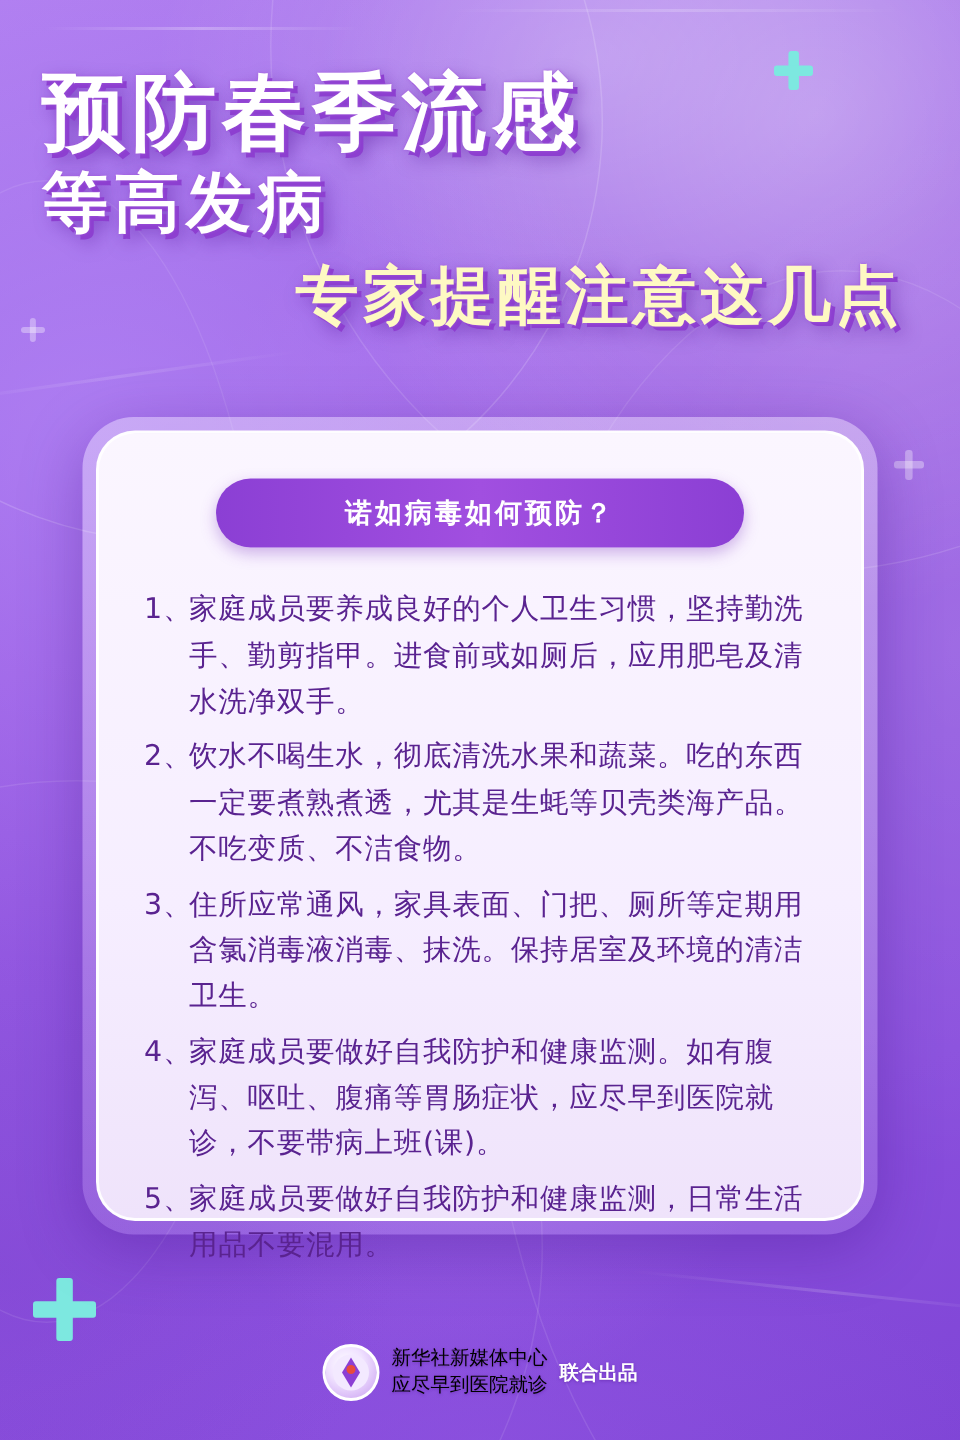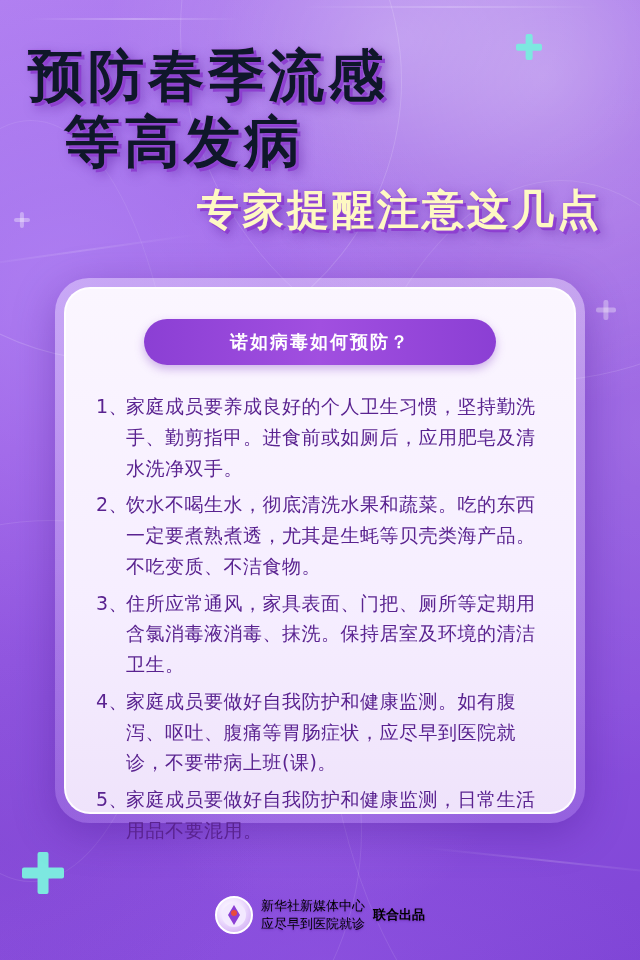--- a/index.html
+++ b/index.html
@@ -49,30 +49,30 @@
 
   
   .headline{
     position:absolute;left:0;right:0;top:46px;
     text-align:left;padding:0 28px;
     z-index:5;
   }
   .hl-line{
     font-family:"DejaVu Sans","Liberation Sans",sans-serif;
     font-weight:bold;
-    color:#0f172a;
+    color:#ffffff;
     letter-spacing:4px;
     line-height:1.08;
     text-shadow:
       0 0 2px #a45bdd,
       3px 3px 0 #8d3fd0,
       5px 5px 12px rgba(80,20,150,0.55);
   }
   .hl1{font-size:56px;}
-  .hl2{font-size:56px;margin-top:6px;margin-left:36px;}
+  .hl2{font-size:44px;margin-top:6px;}
   .hl3{
     font-size:42px;margin-top:14px;text-align:right;padding-right:10px;
     color:#fef9c3;letter-spacing:3px;
     text-shadow:0 0 2px #a45bdd,3px 3px 0 #8d3fd0,5px 5px 12px rgba(80,20,150,0.55);
   }
 
   
   .card-wrap{
     position:absolute;left:55px;top:278px;width:530px;height:545px;
     border-radius:34px;
@@ -121,21 +121,21 @@
   }
   .logo{
     width:34px;height:34px;border-radius:50%;
     background:radial-gradient(circle at 40% 35%,#ffffff 0%,#f0e2ff 40%,#c79bf0 100%);
     border:2px solid #ffffff;
     display:flex;align-items:center;justify-content:center;
     overflow:hidden;
   }
   .logo svg{display:block;}
   .f-text{color:#000000;font-size:13px;line-height:1.35;font-weight:normal;text-shadow:0 1px 2px rgba(90,30,160,0.6);}
-  .f-join{color:#000000;font-size:13px;font-weight:bold;text-shadow:0 1px 2px rgba(90,30,160,0.6);}
+  .f-join{color:#ffffff;font-size:13px;font-weight:bold;text-shadow:0 1px 2px rgba(90,30,160,0.6);}
 </style>
 </head>
 <body>
 
 <div class="bg"></div>
 <div class="bg-swirl"></div>
 <div class="line l1"></div>
 <div class="line l2"></div>
 <div class="line l3"></div>
 <div class="line l4"></div>

